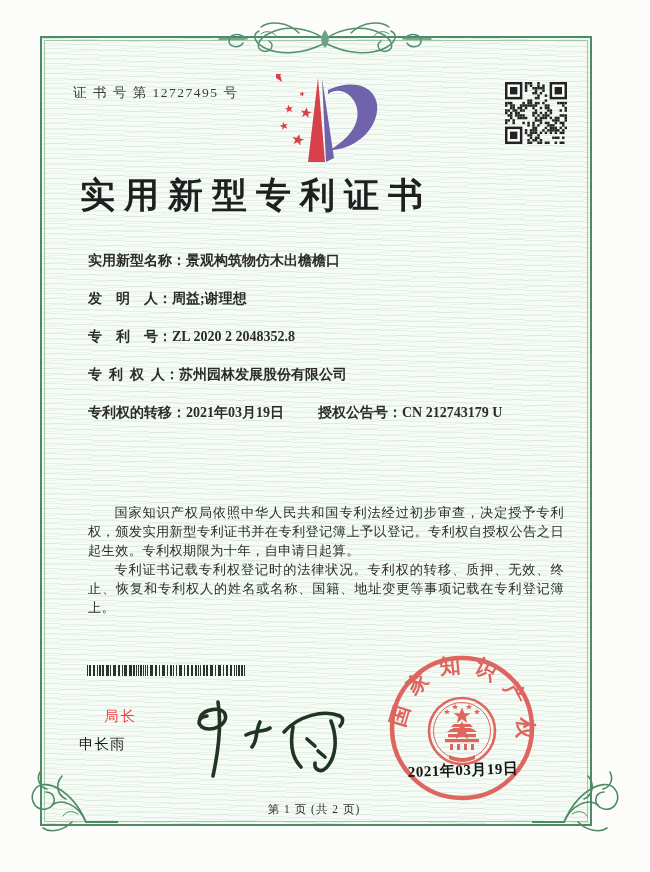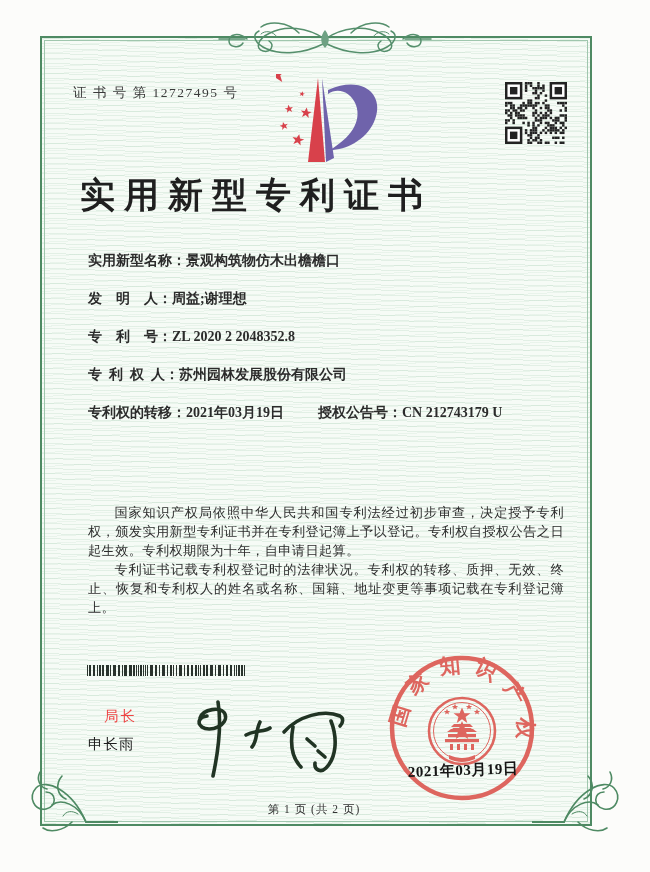--- a/index.html
+++ b/index.html
@@ -36,21 +36,21 @@
   .fvalue{color:#2b2b2b;}
   .pair2{position:absolute;left:230px;top:0;}
   .paras{
     left:88px;top:503px;width:476px;font-size:13.2px;line-height:19px;
     color:#2d2d2d;text-align:justify;letter-spacing:.4px;
   }
   .paras p{margin:0;text-indent:2em;}
   .barcode{left:87px;top:665px;width:161px;height:11px;}
   .director{left:88px;top:707px;font-family:"Liberation Sans","DejaVu Sans",sans-serif;
     font-size:14.5px;color:#ef4444;letter-spacing:2px;margin-left:16px;}
-  .director-name{left:88px;top:735px;font-family:"Liberation Sans","DejaVu Sans",sans-serif;
+  .director-name{left:79px;top:735px;font-family:"Liberation Sans","DejaVu Sans",sans-serif;
     font-size:14.5px;color:#1d1d1d;letter-spacing:1px;}
   .signature{left:180px;top:696px;width:178px;height:88px;}
   .seal{left:387px;top:653px;width:150px;height:150px;}
   .seal-date{
     left:388px;top:761px;width:150px;text-align:center;
     font-size:15px;font-weight:700;color:#151515;letter-spacing:.5px;
     transform:rotate(-2deg);
   }
   .footer{
     left:40px;top:802px;width:548px;text-align:center;

